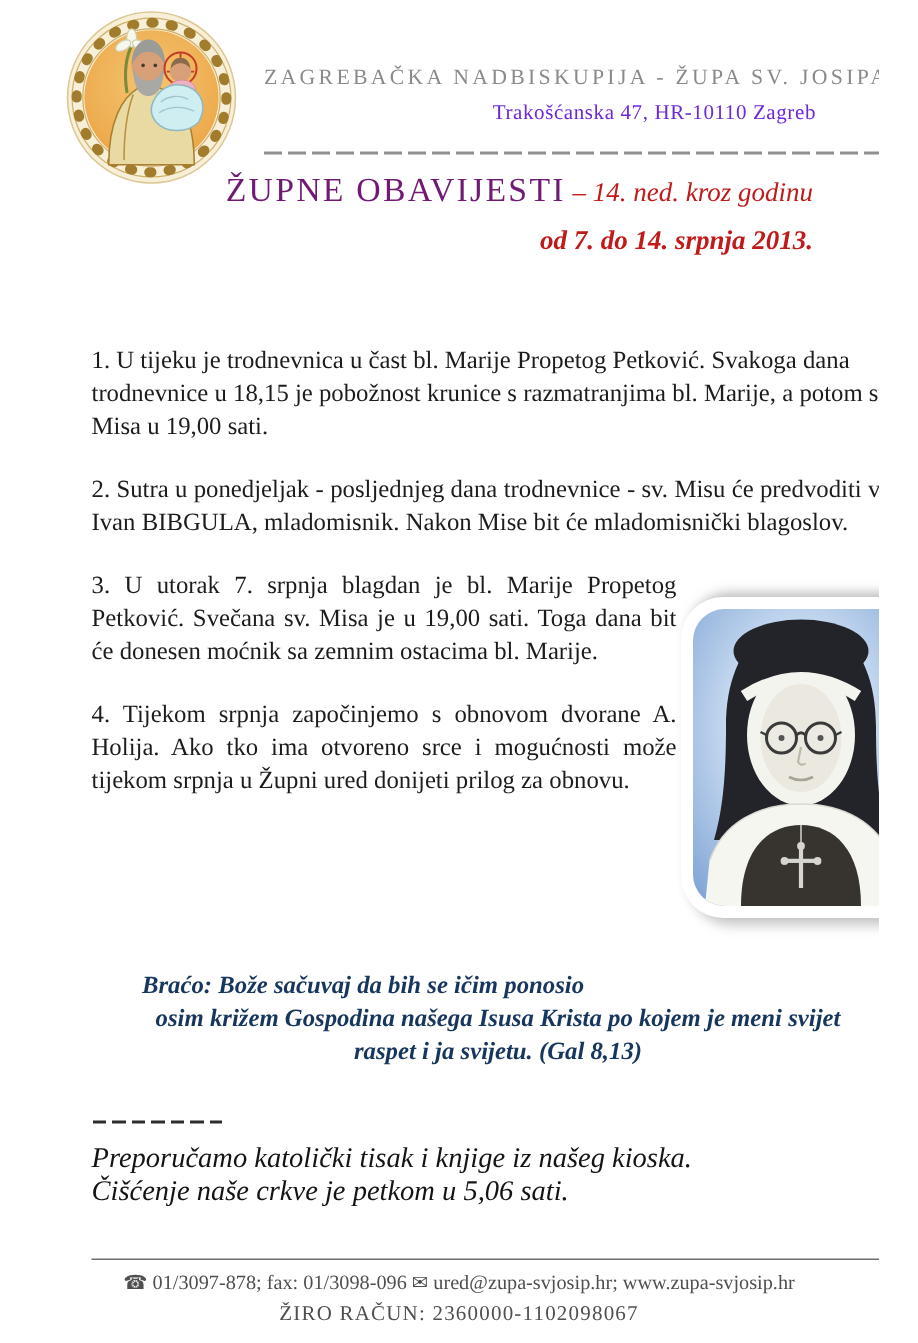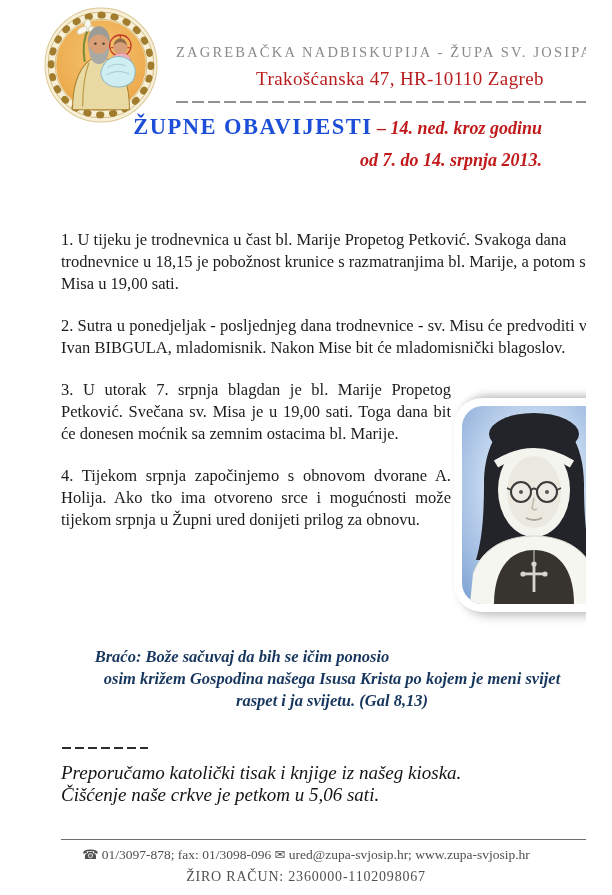--- a/index.html
+++ b/index.html
@@ -22,39 +22,39 @@
     text-align: right;
     color: #8a8a8a;
     font-size: 14.5px;
     letter-spacing: 2.2px;
     font-weight: 500;
     white-space: nowrap;
   }
   .header-address {
     position: absolute; left: 150px; right: 42px; top: 68px;
     text-align: right;
-    color: #b91c1c;
-    font-size: 19px;
+    color: #6d28d9;
+    font-size: 14px;
     letter-spacing: 0.4px;
   }
   .header-rule {
     position: absolute; left: 150px; top: 101px; width: 440px; height: 2px;
     background: repeating-linear-gradient(90deg, #909090 0 12px, transparent 12px 16px);
   }
 
   
   .title-line {
     position: absolute; left: 40px; right: 44px; top: 114px;
     text-align: right; white-space: nowrap;
   }
   .title-main {
-    color: #1d4ed8; font-weight: bold; font-size: 22.5px; letter-spacing: 1.5px;
+    color: #701a75; font-weight: normal; font-size: 22.5px; letter-spacing: 1.5px;
   }
   .title-suffix {
-    color: #c01a1a; font-weight: bold; font-style: italic; font-size: 18px;
+    color: #c01a1a; font-weight: normal; font-style: italic; font-size: 18px;
   }
   .date-range {
     position: absolute; left: 40px; right: 44px; top: 150px;
     text-align: right;
     color: #c01a1a; font-weight: bold; font-style: italic; font-size: 18px;
   }
 
   
   .content { position: absolute; left: 35px; top: 229px; width: 542px; }
   .content p {

